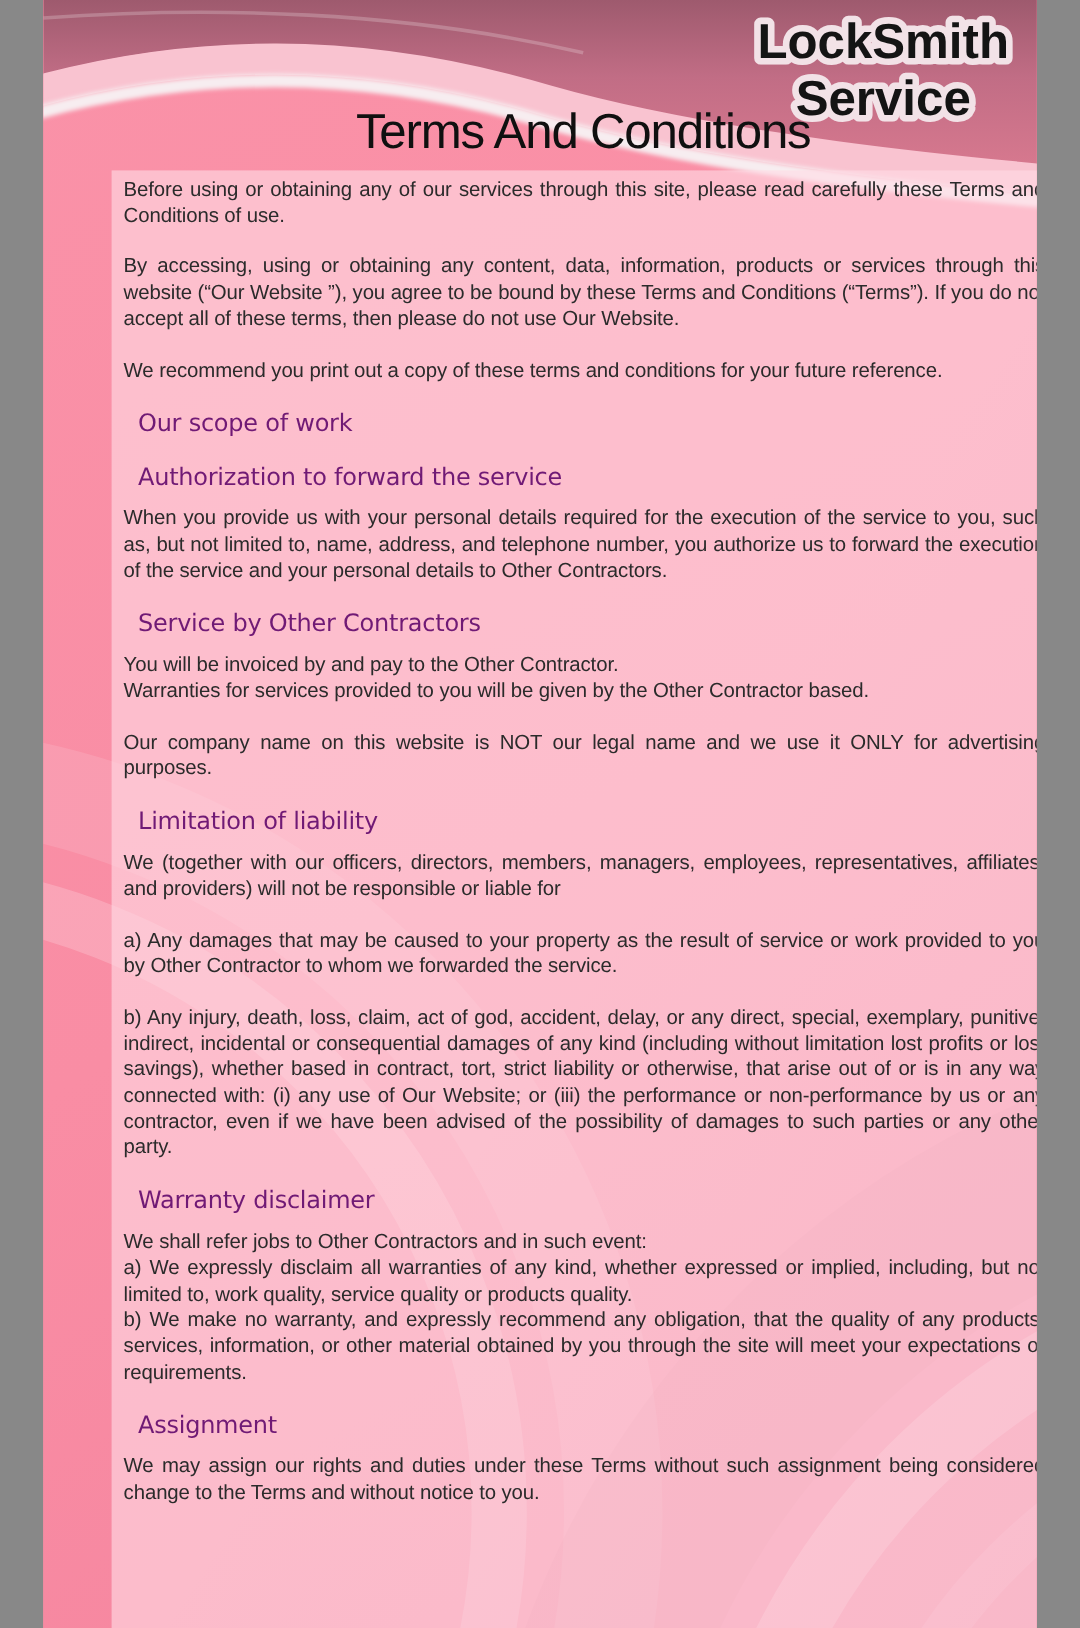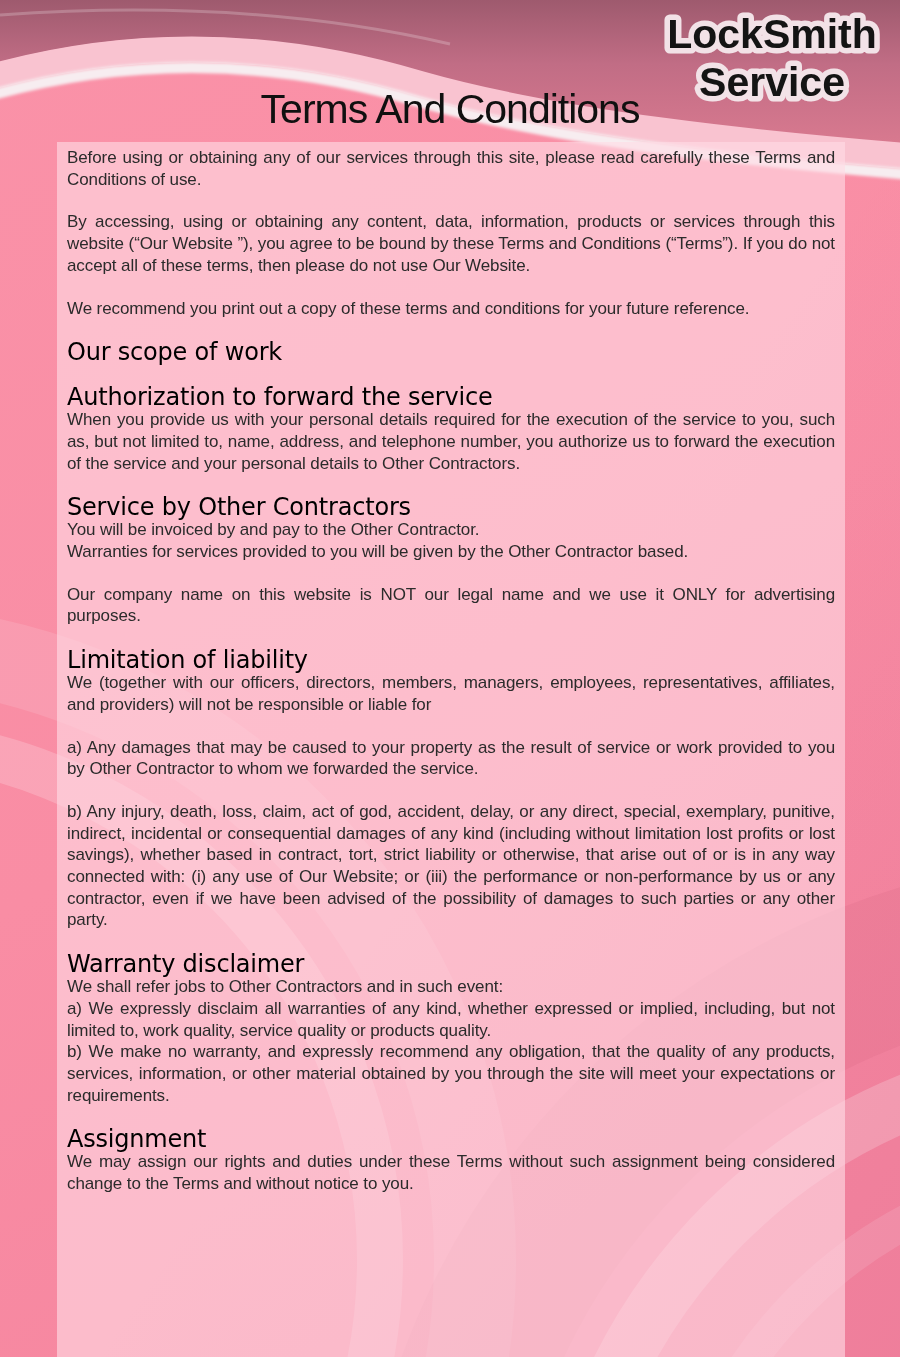--- a/index.html
+++ b/index.html
@@ -1,18 +1,18 @@
 <!DOCTYPE html>
 <html><head>
 <meta charset="utf-8">
 <style>
   html,body{margin:0;padding:0;background:#888;}
   .page{
     position:relative;
-    width:900px;height:1357px;
+    width:828px;height:1357px;
     margin:0 auto;
     overflow:hidden;
     font-family:"Liberation Sans",sans-serif;
     background:#f98ea5;
   }
   .bg-svg{position:absolute;top:0;left:0;z-index:0;display:block;}
   .logo{
     position:absolute;top:4px;right:6px;z-index:3;
   }
   .logo svg{display:block;}
@@ -33,24 +33,24 @@
   .para{
     margin:0;
     font-size:17px;line-height:21.7px;
     color:#2b2b2b;
     text-align:justify;
     letter-spacing:-0.1px;
   }
   .intro-para{margin-bottom:21px;}
   .tc-section{margin-top:21px;}
   .sec-heading{
-    margin:0;padding:0;
+    margin:12px;padding:0;
     font-family:"DejaVu Sans","Liberation Sans",sans-serif;
-    font-size:24px;line-height:24px;font-weight:500;
-    color:#000000;
+    font-size:20px;line-height:24px;font-weight:500;
+    color:#701a75;
     letter-spacing:-0.2px;
   }
   .spacer{height:21px;}
 </style>
 </head>
 <body>
 
 <div class="page">
 
   <svg class="bg-svg" width="900" height="1357" viewBox="0 0 900 1357">

